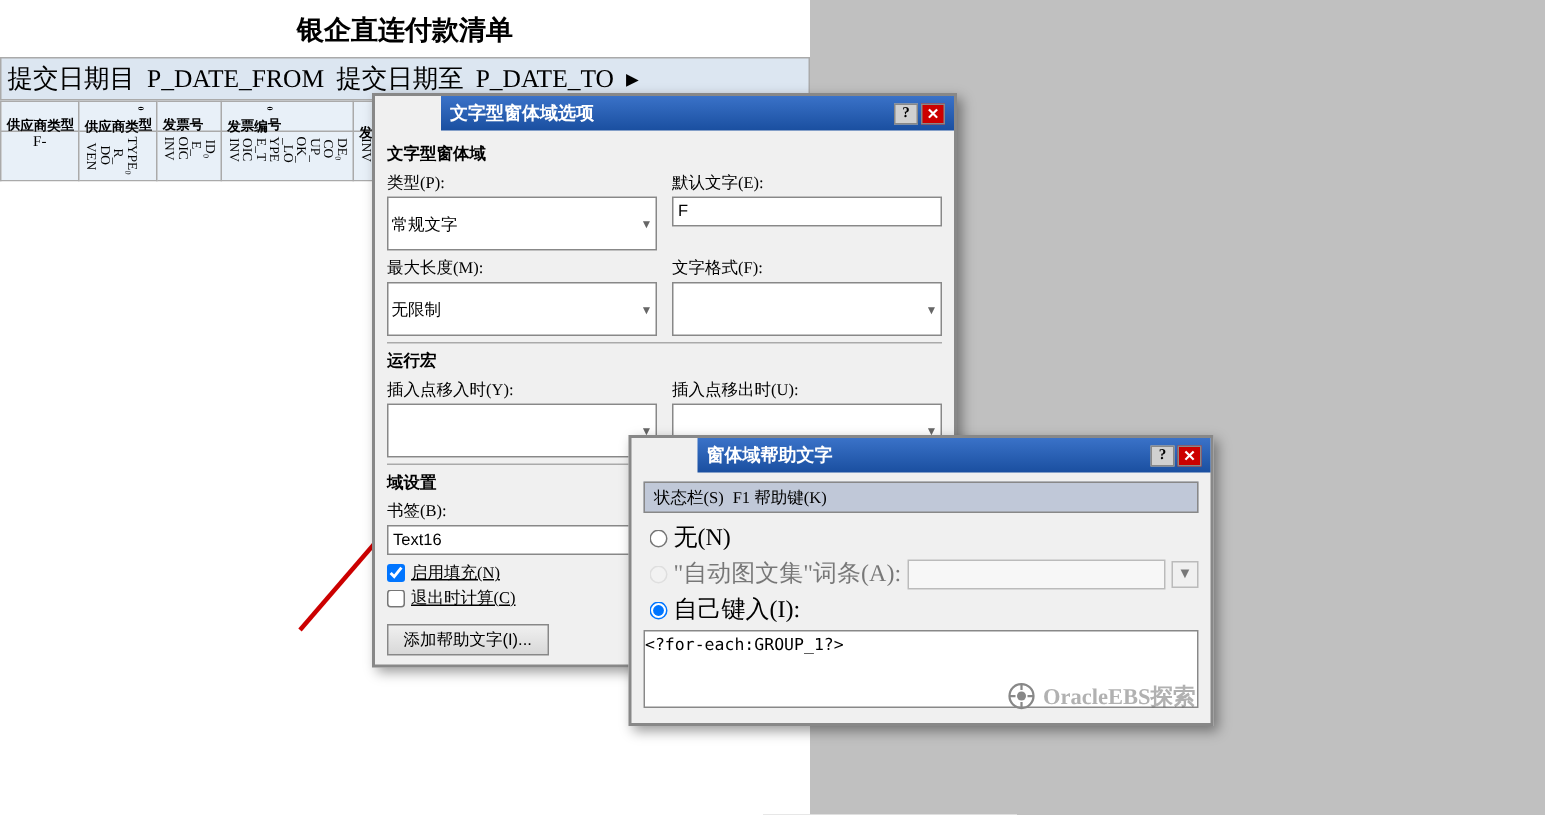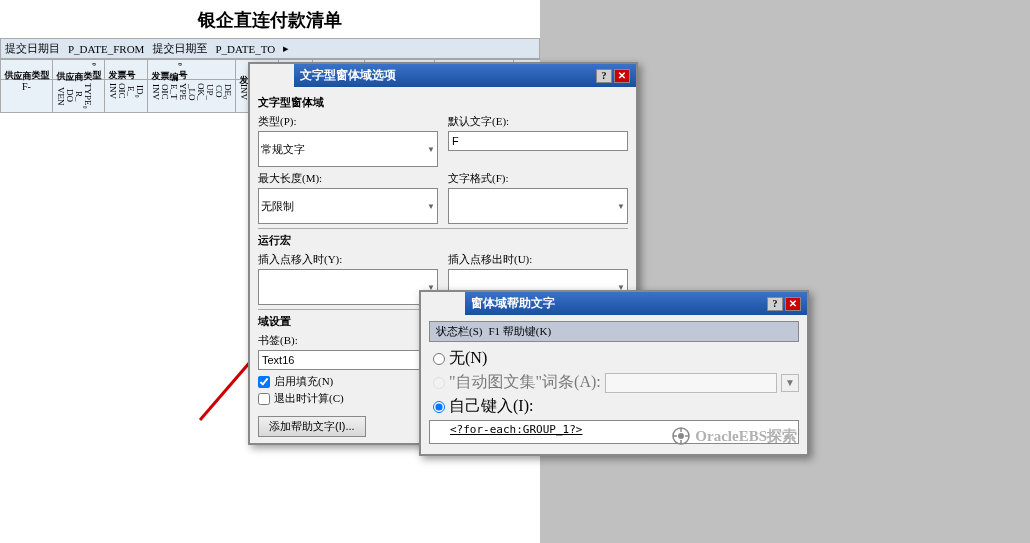--- a/index.html
+++ b/index.html
@@ -27,21 +27,21 @@
       font-size: 18px;
       font-weight: bold;
       padding: 8px 0 6px 0;
       color: #000;
     }
 
     .report-header-bar {
       background: #dce6f1;
       border: 1px solid #aaa;
       padding: 2px 4px;
-      font-size: 11px;
+      font-size: 17px;
       color: #000;
       display: flex;
       gap: 8px;
       align-items: center;
     }
 
     .report-table-area {
       overflow: hidden;
       position: relative;
     }
@@ -193,20 +193,21 @@
     }
 
     .checkbox-input {
       width: 12px;
       height: 12px;
     }
 
     .checkbox-label {
       font-size: 11px;
       color: #000;
+      text-decoration: underline;
     }
 
     .btn-add-help {
       background: linear-gradient(to bottom, #f0f0f0, #d8d8d8);
       border: 1px solid #888;
       padding: 2px 10px;
       font-size: 11px;
       cursor: pointer;
       margin-top: 4px;
     }
@@ -281,26 +282,25 @@
       align-items: center;
       justify-content: center;
       font-size: 10px;
       cursor: pointer;
     }
 
     .help-textarea {
       border: 1px solid #888;
       background: white;
       width: 100%;
-      height: 24px;
-      padding: 2px 20px;
+      height: 52px;
+      padding: 2px 0;
       font-size: 11px;
       resize: none;
       font-family: monospace;
-      text-decoration: underline;
     }
 
     .oracle-watermark {
       position: absolute;
       bottom: 8px;
       right: 10px;
       font-size: 15px;
       color: rgba(100,100,100,0.5);
       display: flex;
       align-items: center;

